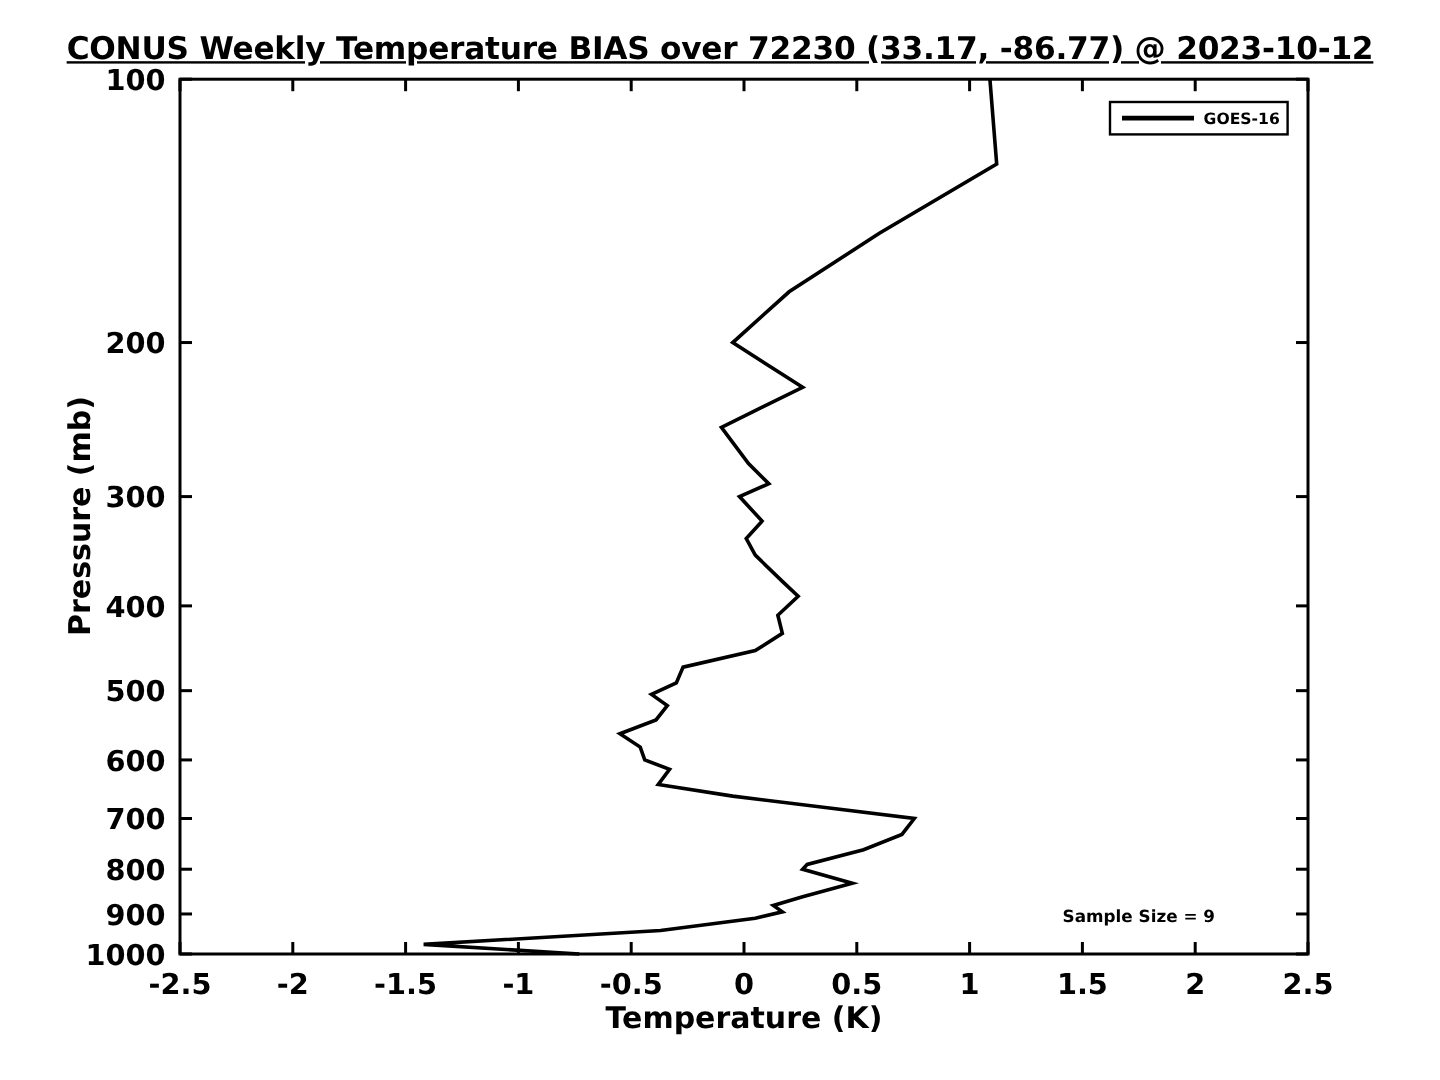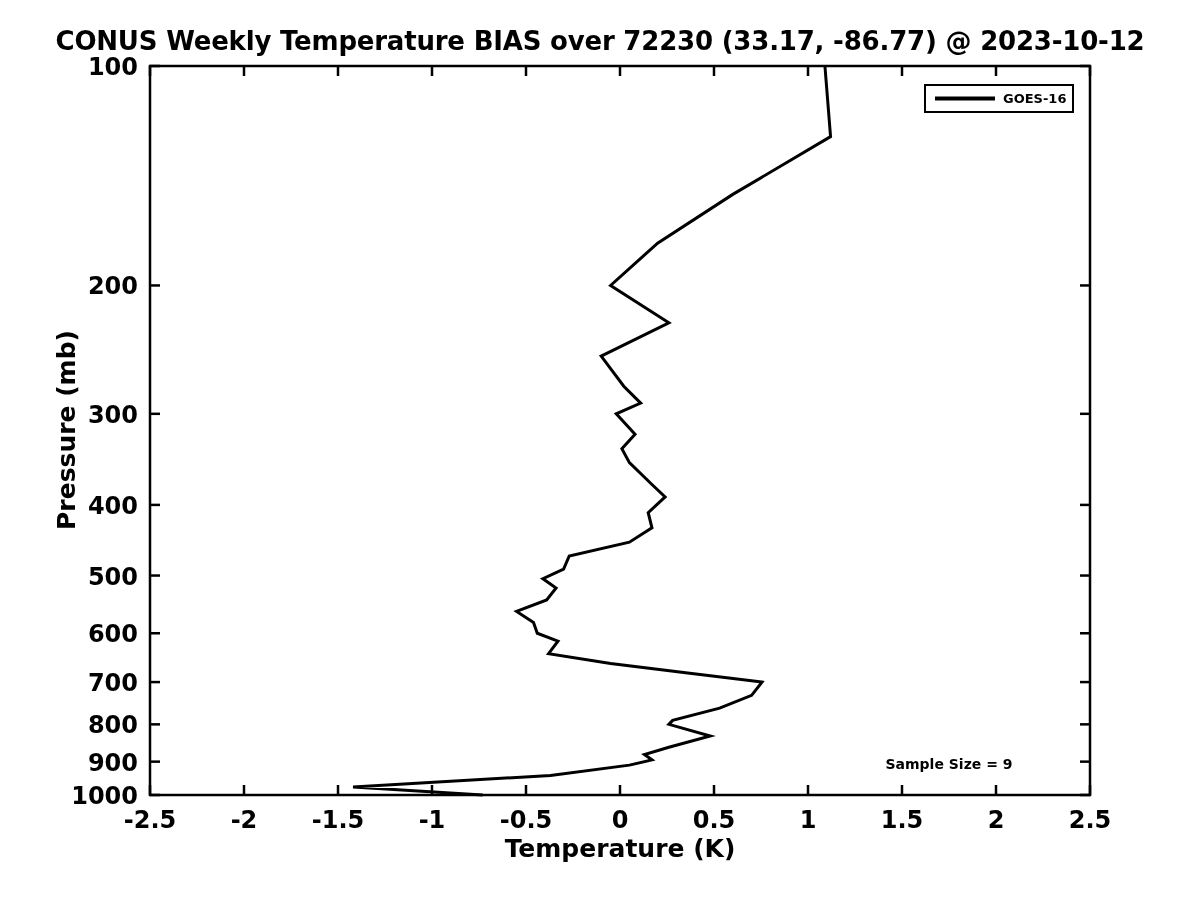--- a/index.html
+++ b/index.html
@@ -8,20 +8,21 @@
     font-family:"DejaVu Sans", sans-serif;
     overflow:hidden;
   }
   #figure{position:relative;width:1200px;height:900px;}
   #chart-title{
     position:absolute;left:0;top:26px;width:1200px;
     text-align:center;
     font-size:26px;font-weight:bold;color:#000;
     letter-spacing:-0.2px;
     white-space:nowrap;
+    text-decoration:underline;
   }
   #plot-svg{position:absolute;left:0;top:0;}
   .tick-label{
     font-family:"DejaVu Sans", sans-serif;
     font-size:24px;font-weight:bold;fill:#000;
   }
   .axis-title{
     font-family:"DejaVu Sans", sans-serif;
     font-size:25px;font-weight:bold;fill:#000;
   }

